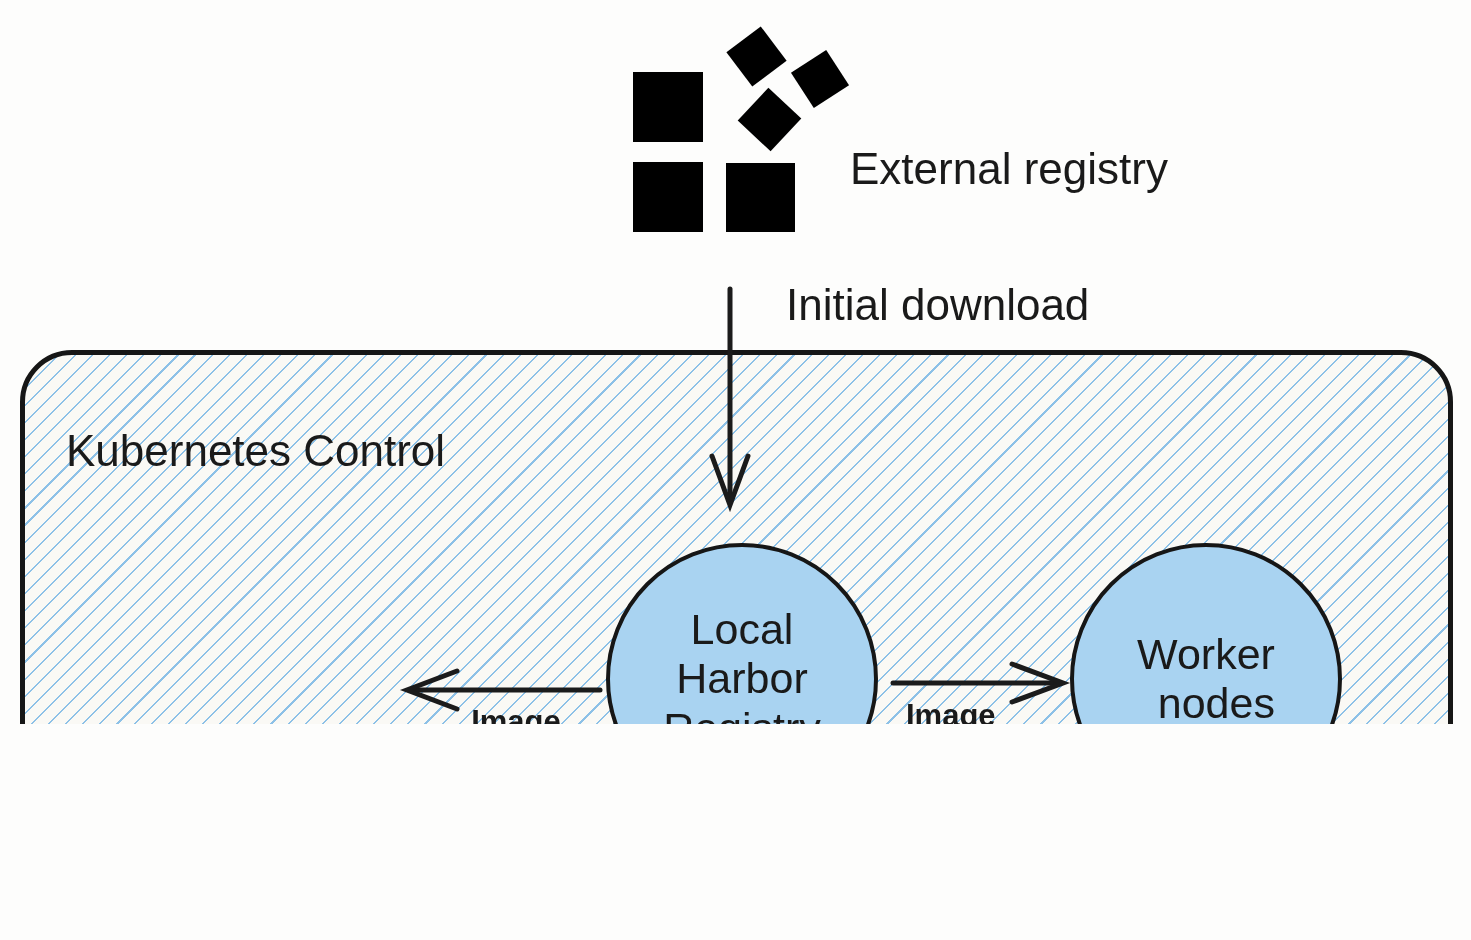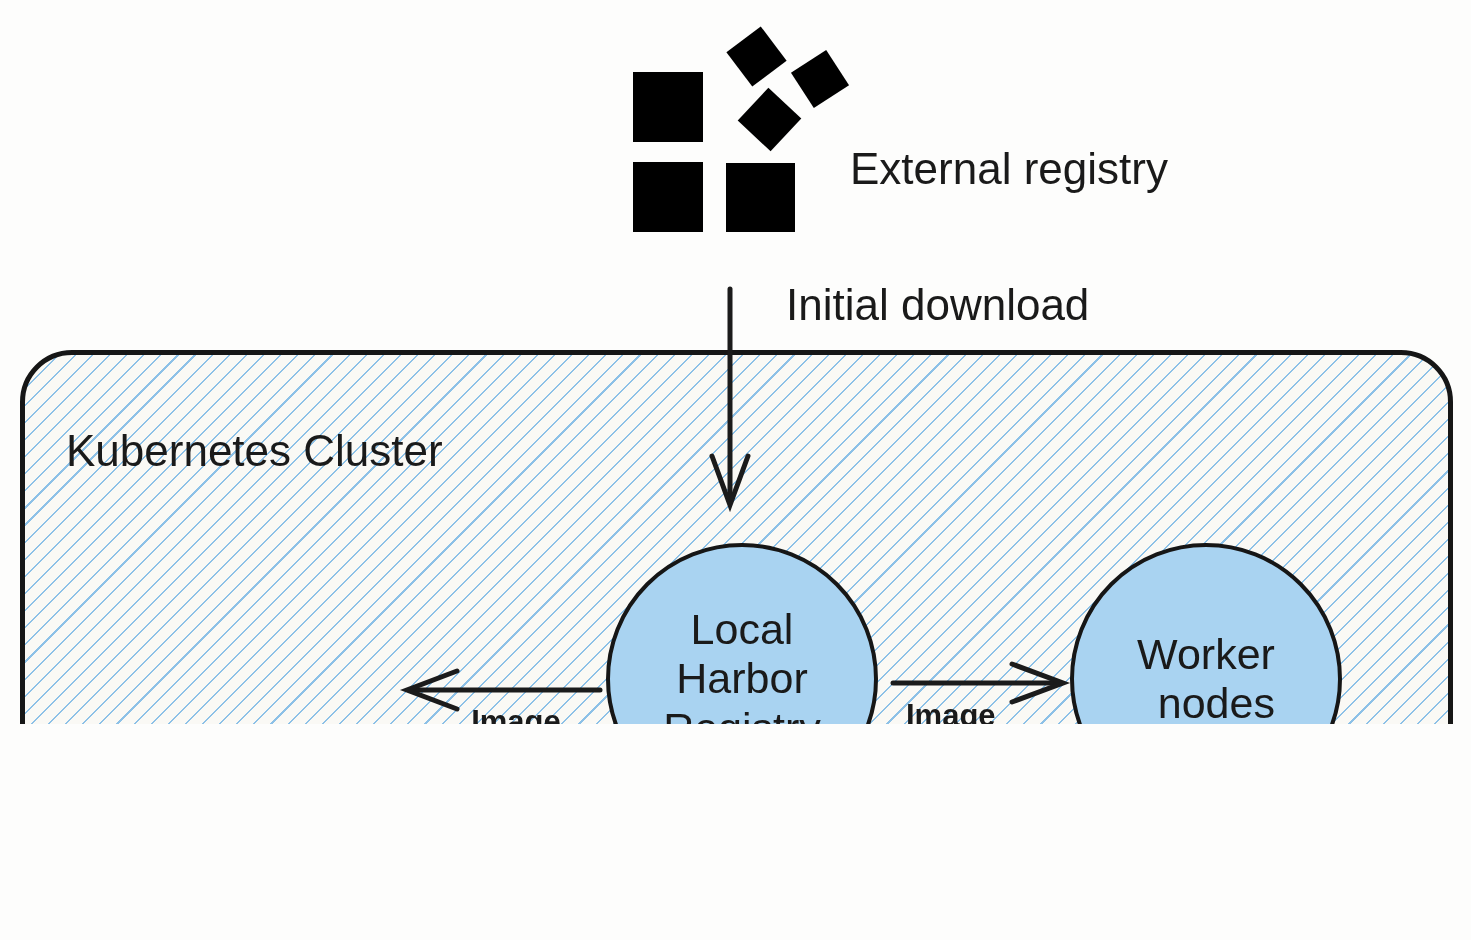--- a/index.html
+++ b/index.html
@@ -120,21 +120,21 @@
     <div class="blk d2"></div>
     <div class="blk d3"></div>
   </div>
 
   <div class="lbl lbl-external">External registry</div>
 
   <div class="lbl lbl-initial">Initial download</div>
 
   <div class="cluster-box"></div>
 
-  <div class="lbl lbl-cluster">Kubernetes Cluster</div>
+  <div class="lbl lbl-cluster">Kubernetes Control</div>
 
 
   <div class="node node-harbor">Local
 Harbor
 Registry</div>
 
   <div class="node node-worker">Worker
 nodes</div>
 
   <div class="lbl lbl-edge lbl-pulls-left">Image

